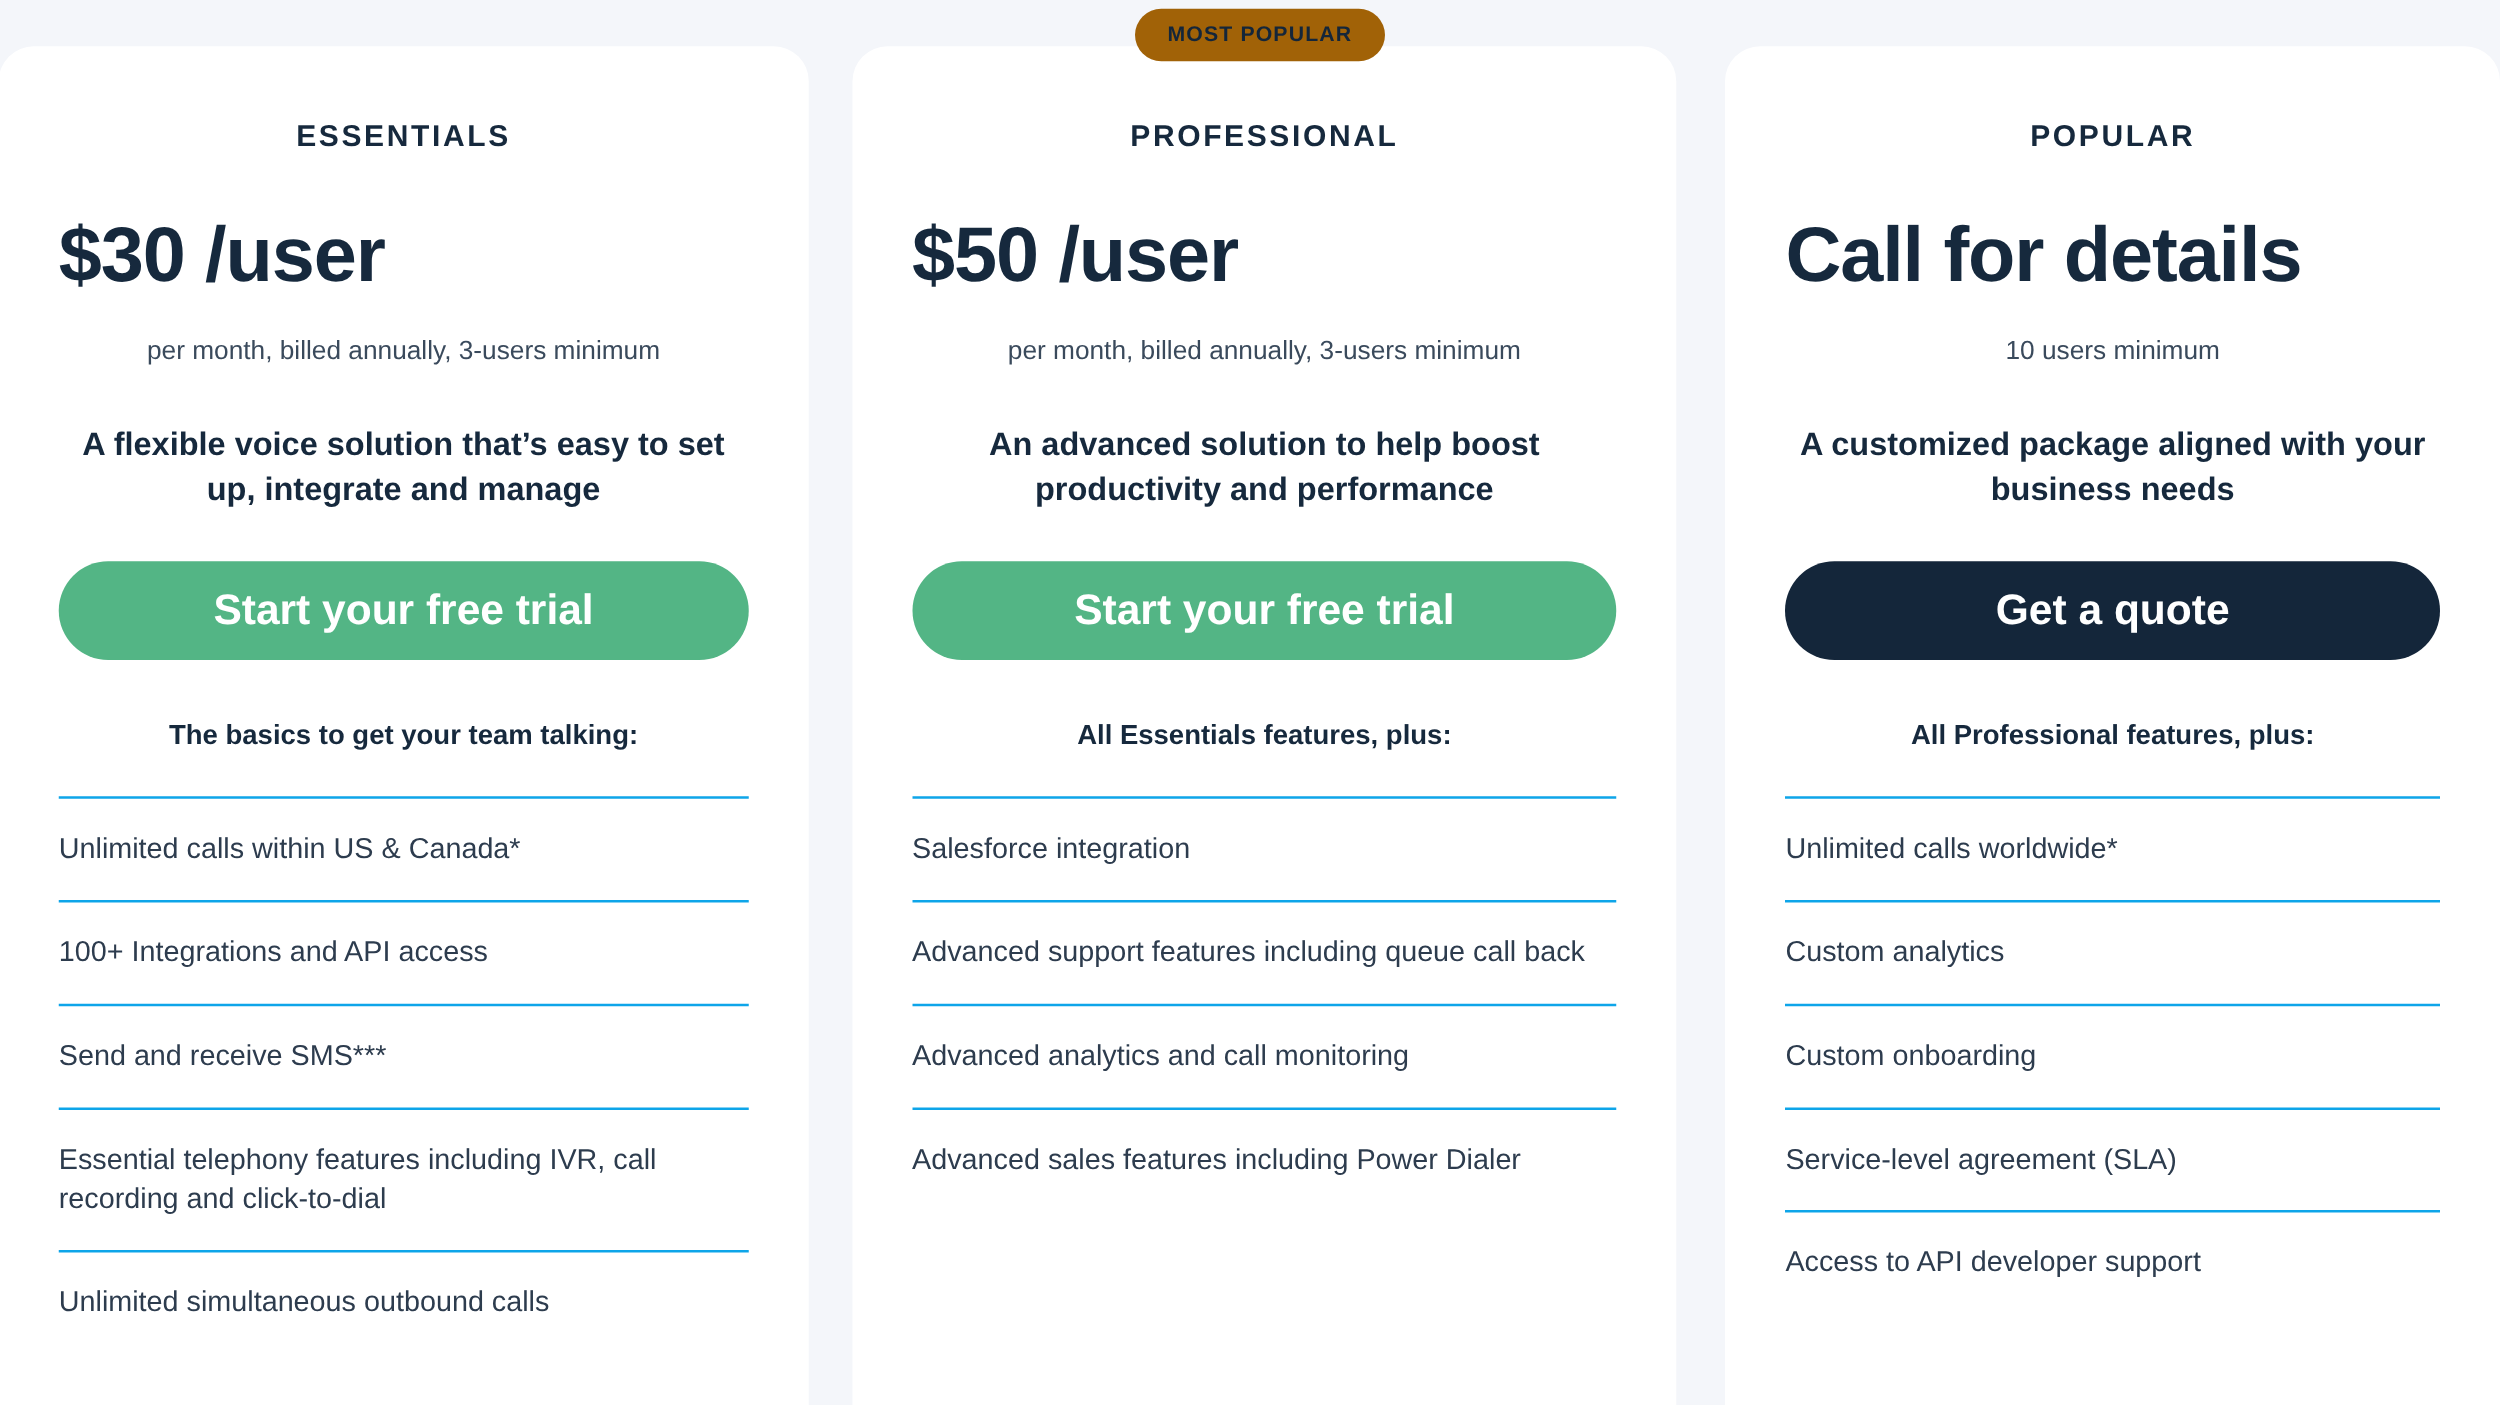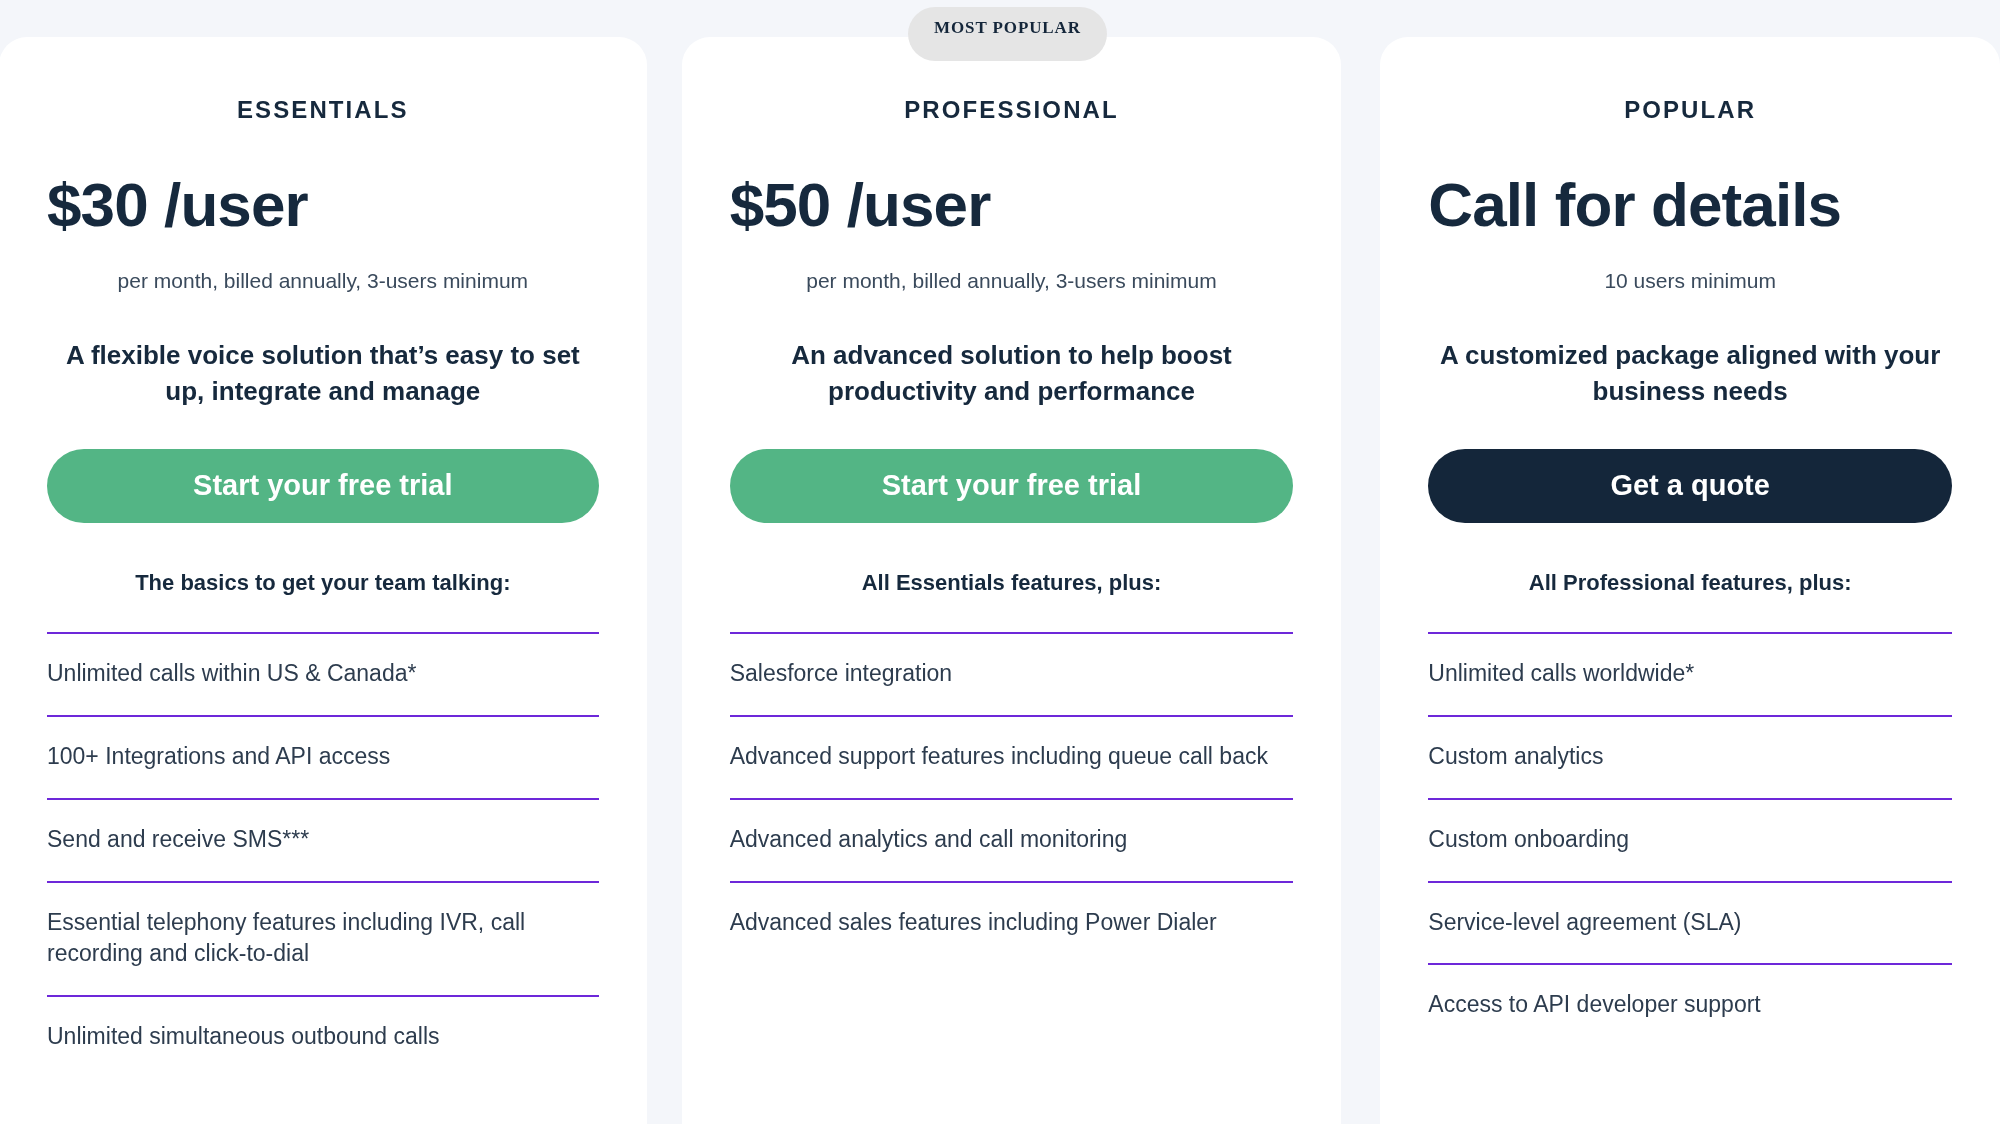--- a/index.html
+++ b/index.html
@@ -53,31 +53,30 @@
   .card-custom {
     width: 620px;
     margin-left: 39px;
   }
 
   
   .popular-badge {
     position: absolute;
     top: 7px;
     left: 908px;
-    background: #e5e5e5;
+    background: #a16207;
     color: #14263a;
     border-radius: 28px;
-    padding: 12px 26px 25px 26px;
+    padding: 12px 26px 13px 26px;
     font-size: 17px;
     font-weight: bold;
     letter-spacing: 0.9px;
     line-height: 1;
     z-index: 5;
     white-space: nowrap;
-    font-family: Liberation Serif, serif;
   }
 
   
   .plan-name {
     text-align: center;
     font-size: 24px;
     font-weight: bold;
     letter-spacing: 2.1px;
     color: #16293d;
     line-height: 1;
@@ -113,21 +112,21 @@
     padding: 0 6px;
   }
 
   .cta-button {
     display: block;
     width: 100%;
     border: none;
     border-radius: 40px;
     color: #ffffff;
     font-family: "Liberation Sans", sans-serif;
-    font-size: 29px;
+    font-size: 34px;
     font-weight: bold;
     text-align: center;
     padding: 22px 0 23px 0;
     margin-top: 40px;
     cursor: pointer;
     line-height: 1;
   }
   .cta-green { background: #53b585; }
   .cta-dark  { background: #14263a; }
 
@@ -136,21 +135,21 @@
     font-size: 22px;
     font-weight: bold;
     color: #16293d;
     line-height: 1.25;
     margin-top: 46px;
   }
 
   .features-list { list-style: none; margin-top: 36px; }
 
   .feature-item {
-    border-top: 2px solid #6d28d9;
+    border-top: 2px solid #0ea5e9;
     font-size: 23px;
     color: #2d3c4e;
     line-height: 1.38;
     padding: 24px 0 25px 0;
   }
   .feature-item:last-child { border-bottom: none; }
 </style>
 </head>
 <body>
 

